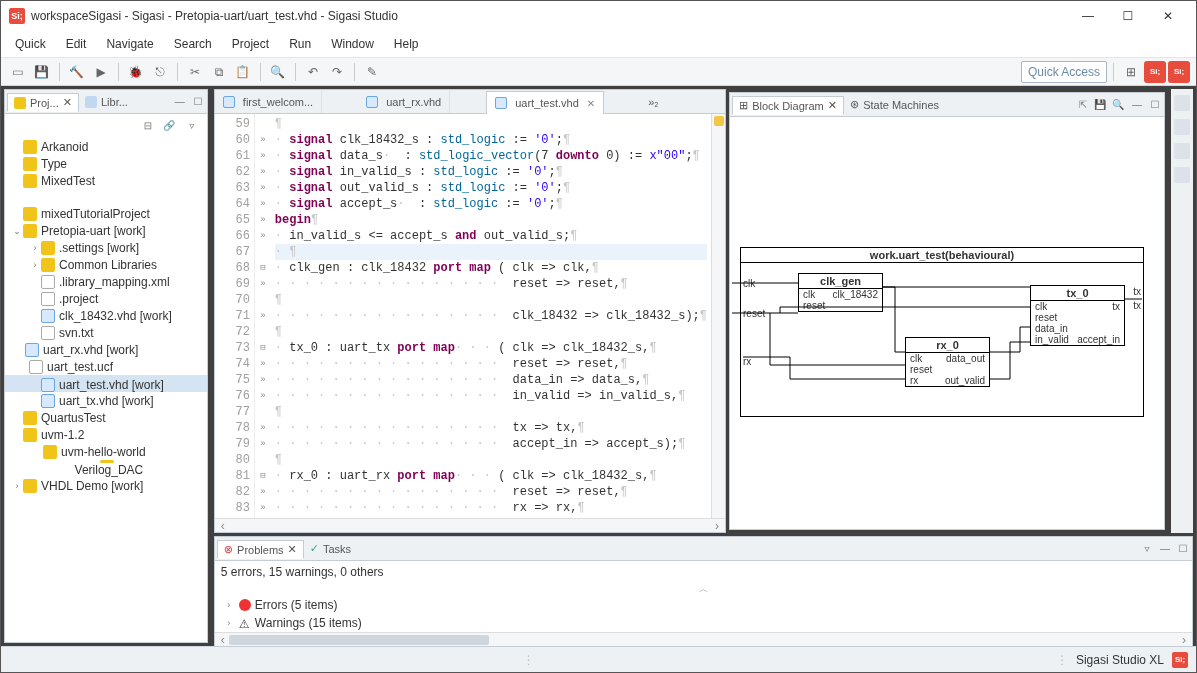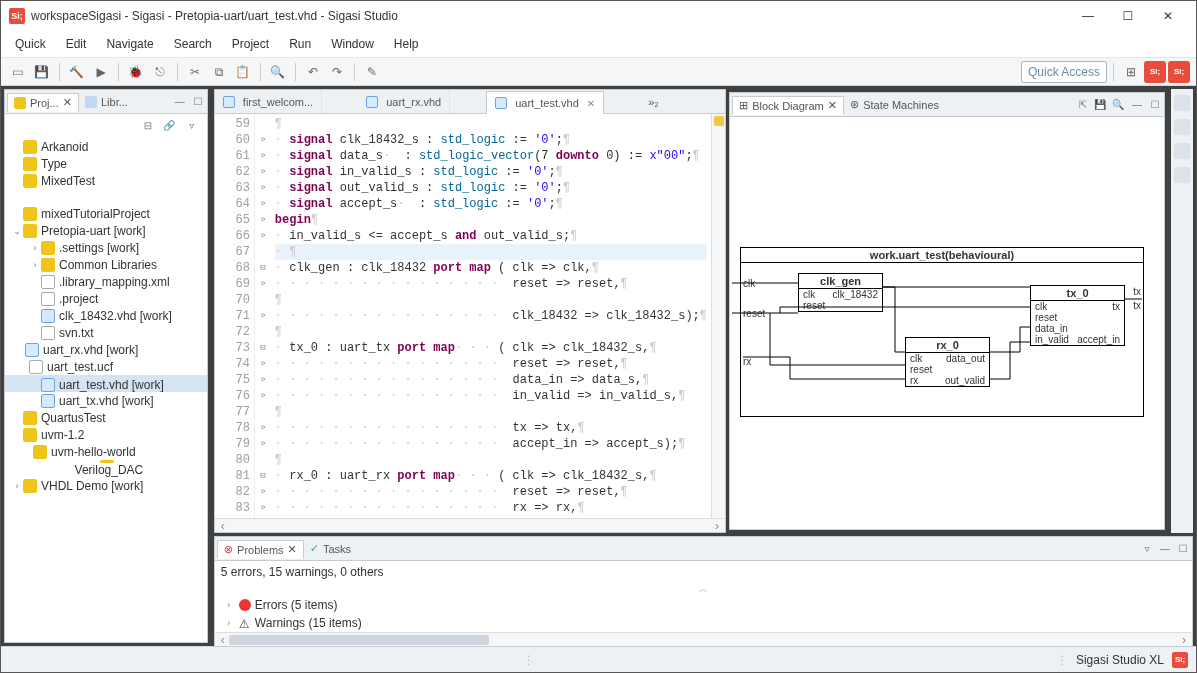--- a/index.html
+++ b/index.html
@@ -217,21 +217,21 @@
         <div class="tree-row" style="padding-left: 6px;">
           <span class="arrow"></span>
           <span class="ficon prj"></span>
           <span>QuartusTest</span>
         </div>
         <div class="tree-row" style="padding-left: 6px;">
           <span class="arrow"></span>
           <span class="ficon prj"></span>
           <span>uvm-1.2</span>
         </div>
-        <div class="tree-row" style="padding-left: 16px;">
+        <div class="tree-row" style="padding-left: 2px; margin-left: 24px;">
           <span class="arrow"></span>
           <span class="ficon prj"></span>
           <span>uvm-hello-world</span>
         </div>
         <div class="tree-row" style="padding-left: 6px; flex-direction: column;">
           <span class="arrow"></span>
           <span class="ficon prj"></span>
           <span>Verilog_DAC</span>
         </div>
         <div class="tree-row" style="padding-left: 6px;">

